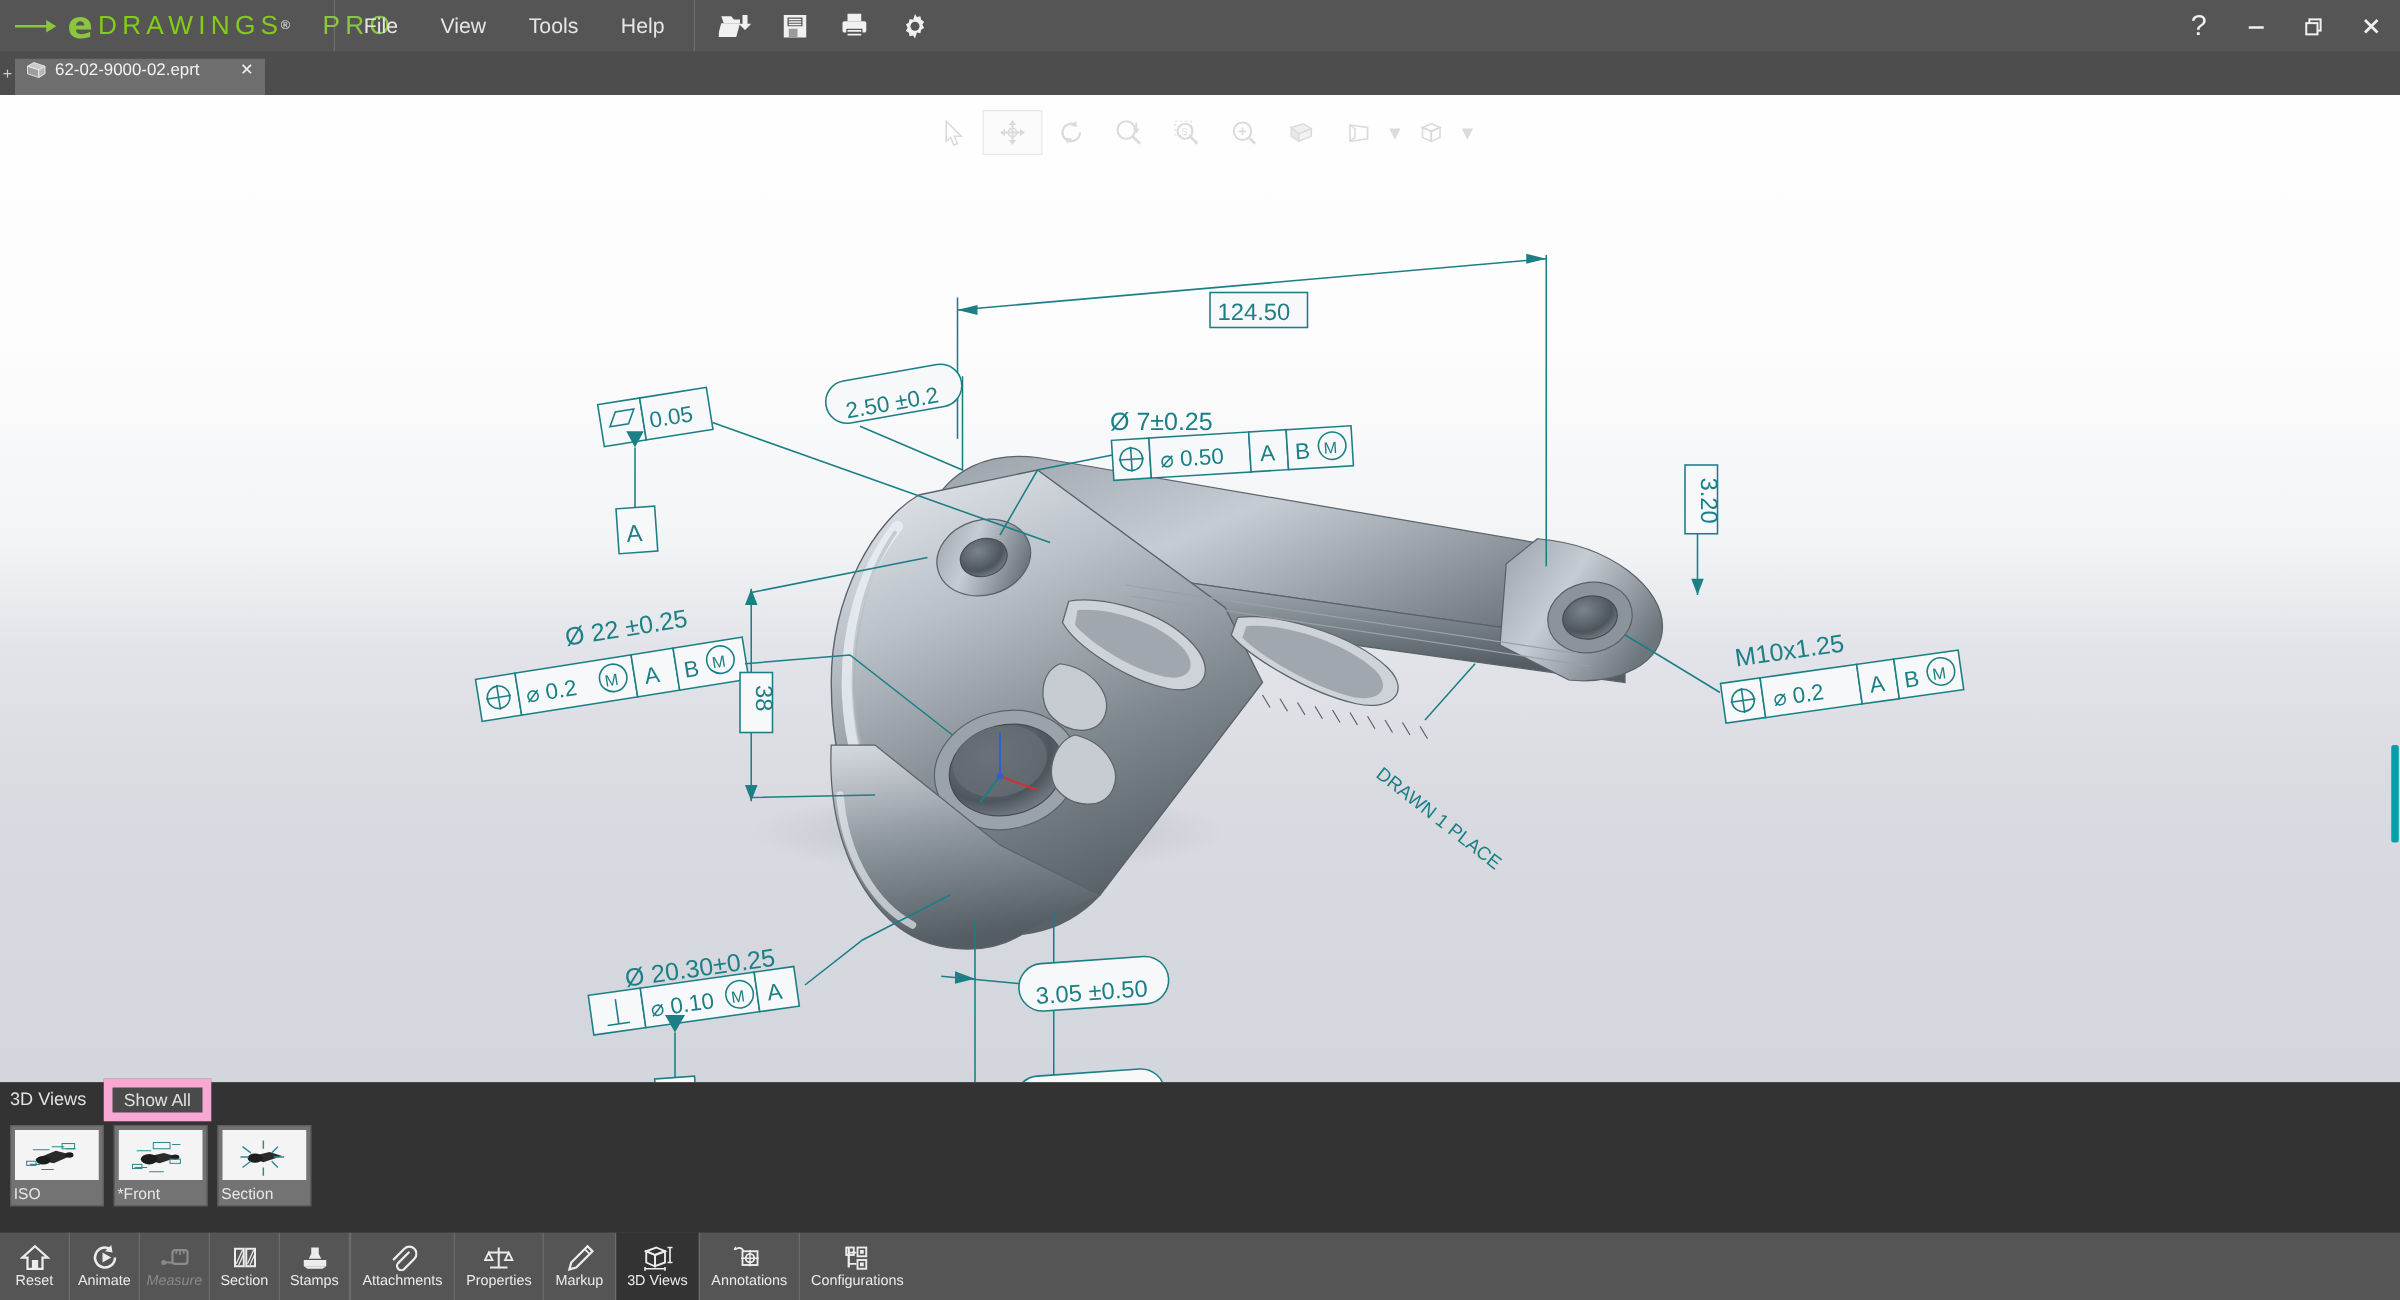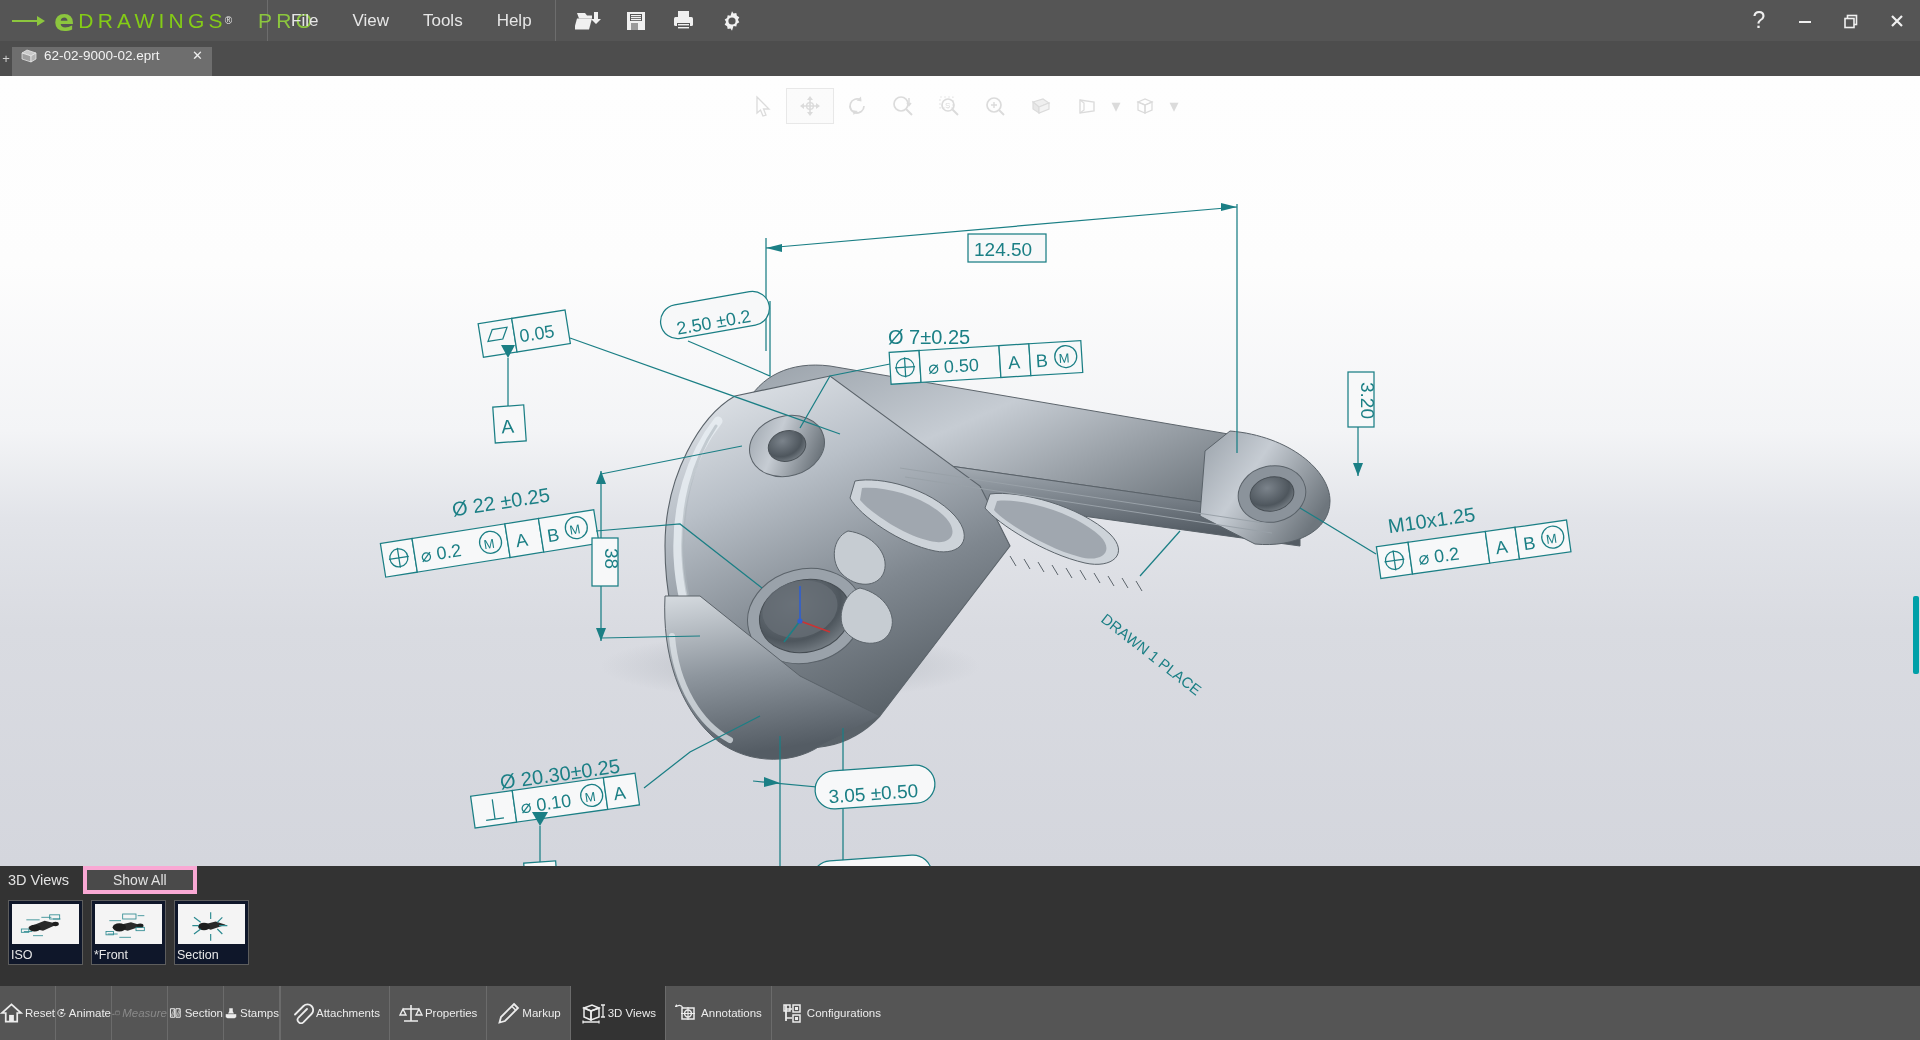--- a/index.html
+++ b/index.html
@@ -57,34 +57,34 @@
   .vtb.sel{border:1px solid #b9b9b9;background:#f6f6f6;}
   .vtb-dot{color:#8d8d8d;font-size:18px;width:12px;text-align:center;}
 
   svg.draw{position:absolute;left:0;top:0;width:1920px;height:790px;}
 
   
   .views-panel{height:120px;background:#333333;width:1920px;position:relative;}
   .views-head{height:28px;display:flex;align-items:center;gap:14px;padding-left:8px;background:#333333;}
   .views-title{color:#e2e2e2;font-size:14.5px;}
   .showall{
-    color:#e2e2e2;font-size:14px;border:4px solid #f9a8d4;background:#4a4a4a;padding:2px 26px;cursor:default;
+    color:#e2e2e2;font-size:14px;border:7px solid #f9a8d4;background:#4a4a4a;padding:2px 9px;cursor:default;
   }
   .views-strip{display:flex;gap:0px;padding:6px 0 0 8px;}
   .view-card{
-    width:73px;height:63px;border:1px solid #5d5d5d;background:#0f172a;margin-right:8px;
+    width:73px;height:63px;border:1px solid #5d5d5d;background:#737373;margin-right:8px;
     display:flex;flex-direction:column;cursor:default;position:relative;
   }
   .view-thumb{flex:1;margin:3px;background:#f4f4f4;position:relative;overflow:hidden;}
   .view-label{color:#e8e8e8;font-size:12.5px;padding:1px 0 2px 2px;}
 
   
   .bottombar{height:54px;background:#555555;display:flex;align-items:stretch;width:1920px;}
   .bbtn{
-    width:55px;display:flex;flex-direction:row;align-items:center;justify-content:center;gap:2px;
+    width:55px;display:flex;flex-direction:column;align-items:center;justify-content:center;gap:2px;
     color:#ececec;font-size:11.5px;border-right:1px solid #6b6b6b;cursor:default;
   }
   .bbtn:first-child{border-left:none;}
   .bbtn.dis{color:#8a8a8a;font-style:italic;}
   .bbtn.active{background:#333333;}
   .bbtn-wide{width:auto;padding:0 9px;}
   .status{flex:1;display:flex;align-items:center;justify-content:center;color:#e9e9e9;font-size:14px;}
   .right-group{display:flex;align-items:stretch;}
   .right-group .bbtn{border-right:none;border-left:1px solid #6b6b6b;}
 

